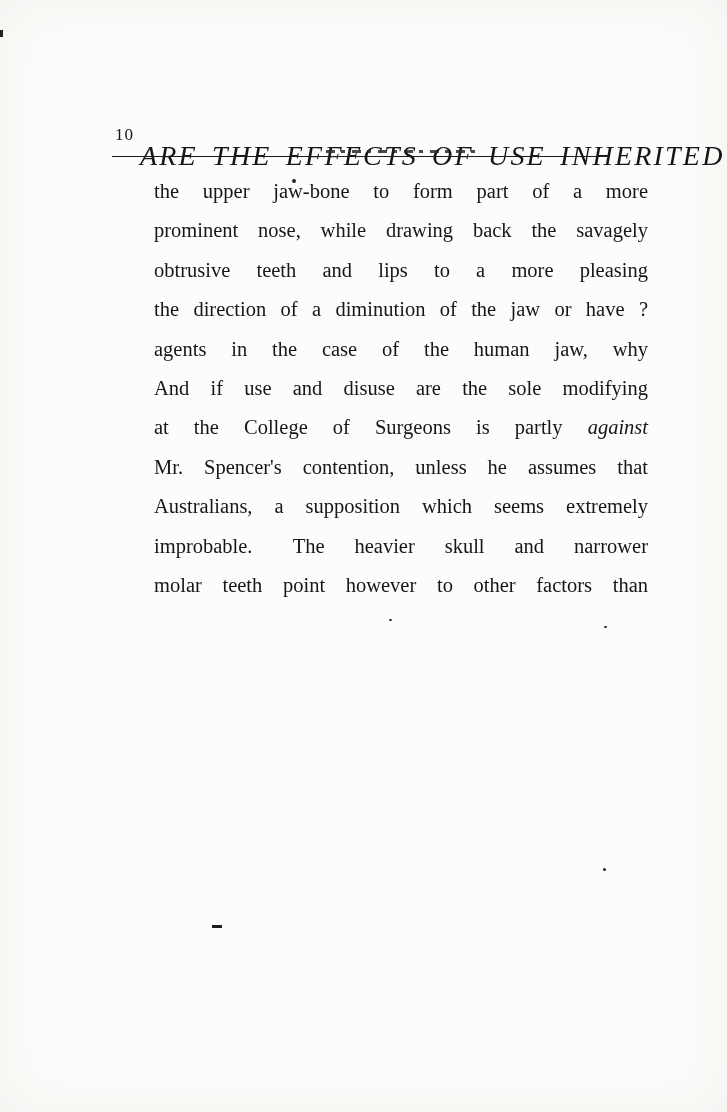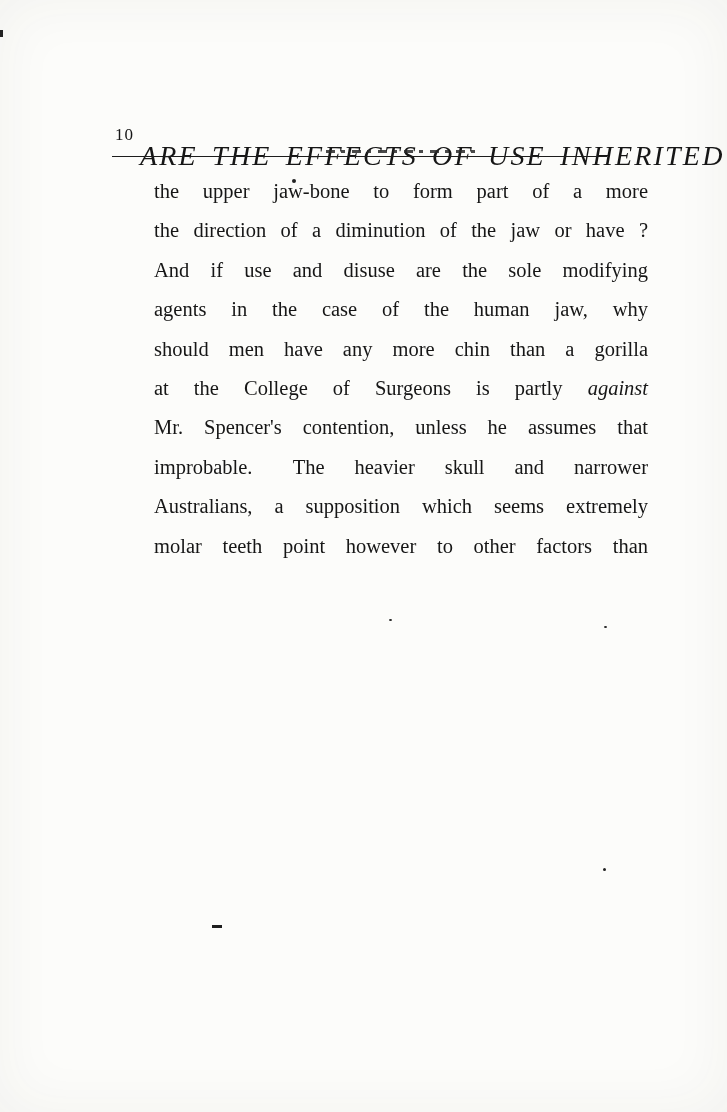--- a/index.html
+++ b/index.html
@@ -125,29 +125,30 @@
     <div class="header">
       <span class="page-num">10</span>
       <span class="running-head">ARE THE EFFECTS OF USE INHERITED ?</span>
     </div>
 
     <div class="header-rule"></div>
 
     <div class="body-text">
 
       <div class="ln">the upper jaw-bone to form part of a more</div>
+      <div class="ln">prominent nose, while drawing back the savagely</div>
+      <div class="ln">obtrusive teeth and lips to a more pleasing</div>
       <div class="ln">the direction of a diminution of the jaw or have ?</div>
+      <div class="ln">agents in the case of the human jaw, why</div>
       <div class="ln">And if use and disuse are the sole modifying</div>
-      <div class="ln">agents in the case of the human jaw, why</div>
-      <div class="ln">should men have any more chin than a gorilla</div>
 
       <div class="ln"><span>at the College of Surgeons is partly</span> <span class="it">against</span></div>
       <div class="ln">Mr. Spencer's contention, unless he assumes that</div>
+      <div class="ln">Australians, a supposition which seems extremely</div>
       <div class="ln">improbable.  The heavier skull and narrower</div>
-      <div class="ln">Australians, a supposition which seems extremely</div>
       <div class="ln">molar teeth point however to other factors than</div>
     </div>
 
   </div>
 
   <div class="rule-smudge"></div>
   <div class="speck s1"></div>
   <div class="speck s2"></div>
   <div class="speck s3"></div>
   <div class="speck s4"></div>

